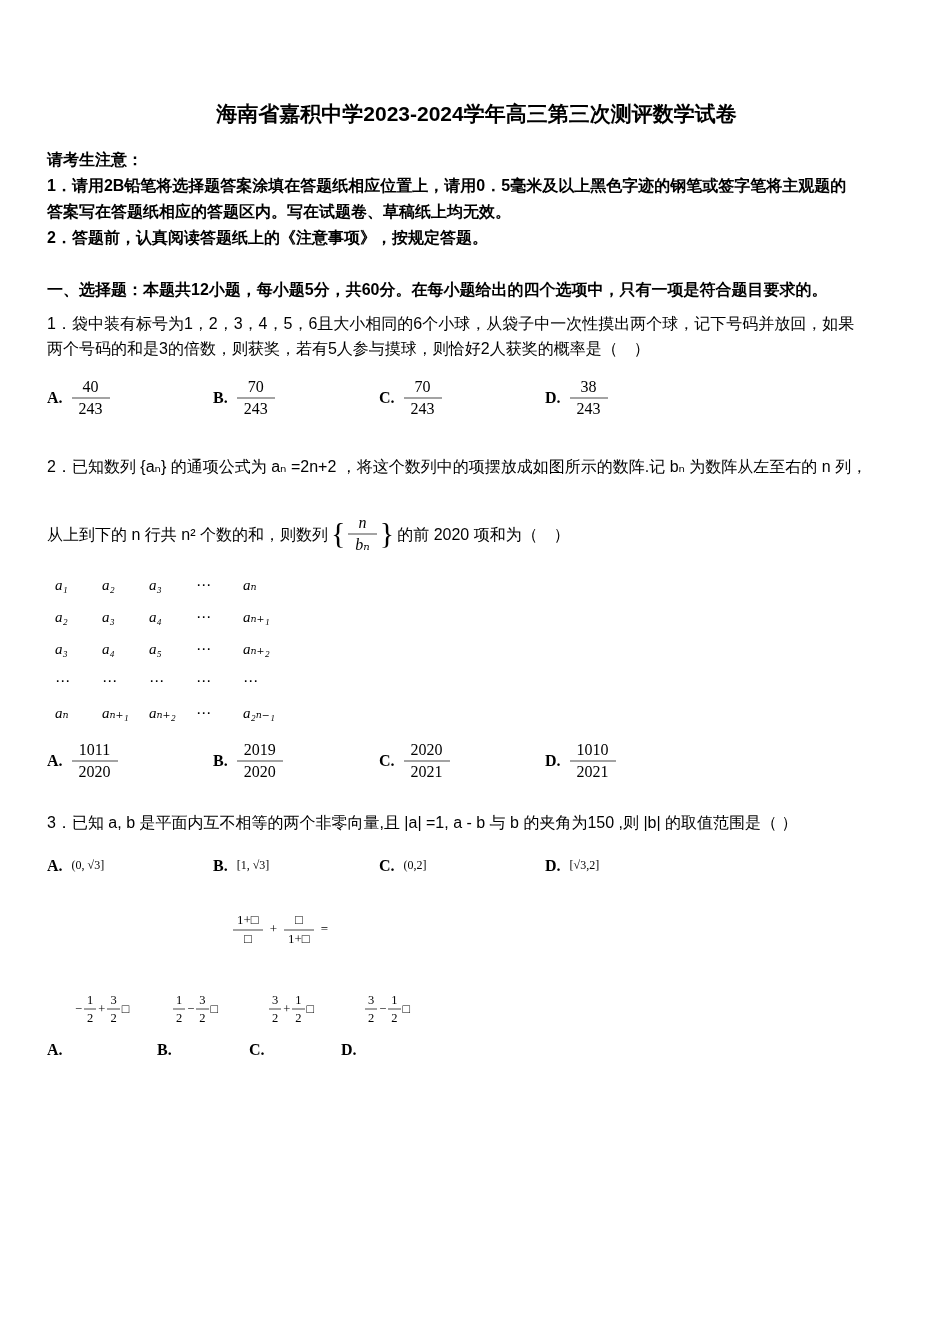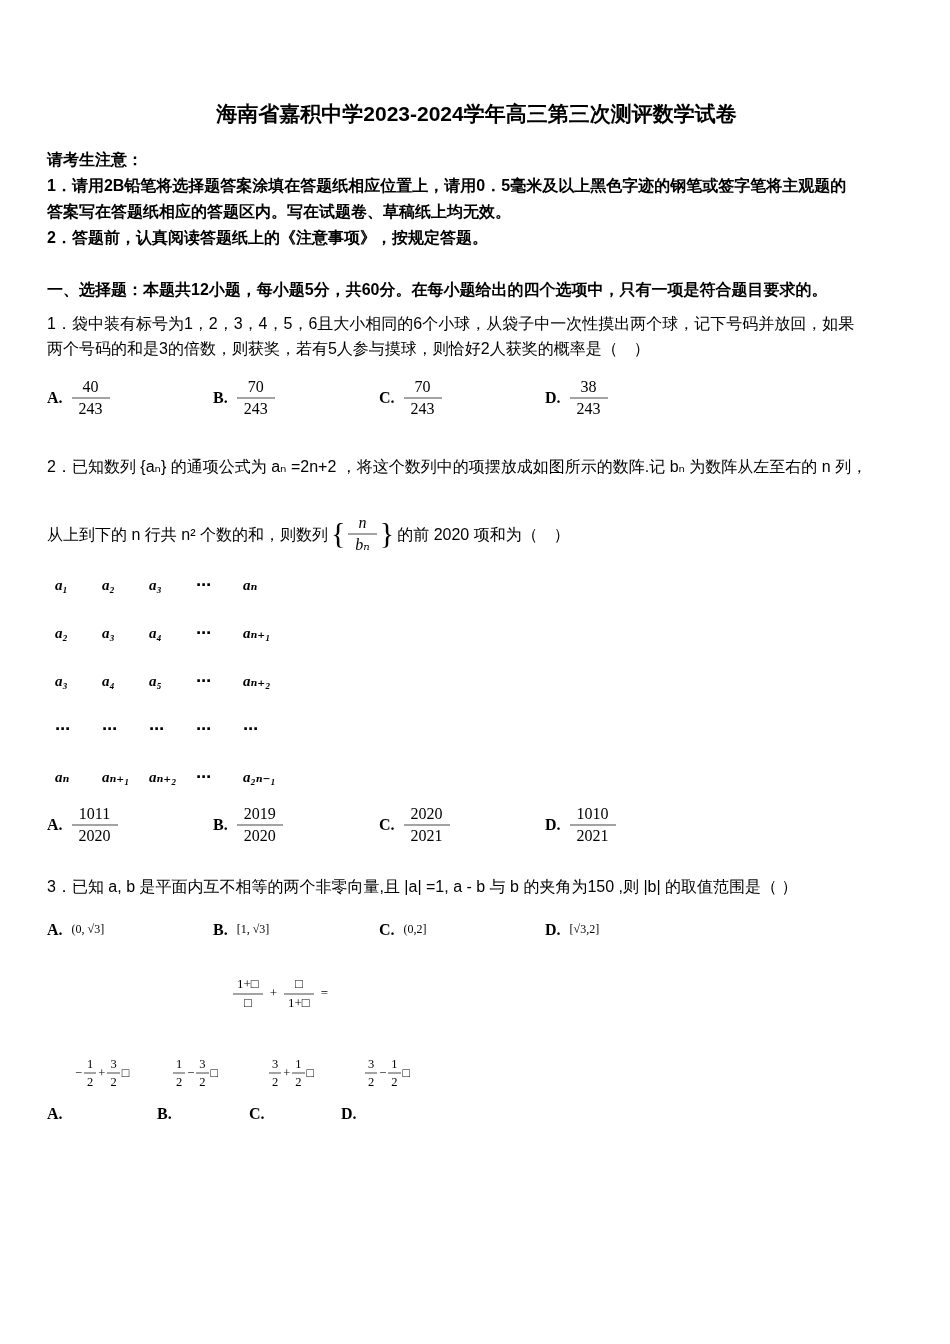--- a/index.html
+++ b/index.html
@@ -46,23 +46,22 @@
   
   .mathline { display: inline-flex; align-items: center; margin-top: 34px; gap: 3px; white-space: nowrap; }
   .brace {
     font-family: "Liberation Serif", "DejaVu Serif", serif;
     font-size: 30px; line-height: 1; position: relative; top: -1px; font-weight: 400;
   }
   .mathvar { font-family: "Liberation Serif", "DejaVu Serif", "DejaVu Sans", serif; font-style: italic; }
 
   .matrix {
     display: grid; grid-template-columns: repeat(5, 47px);
-    row-gap: 24px; margin: 18px 0 0 8px;
+    row-gap: 8px; margin: 18px 0 0 8px;
     font-size: 15px;
-    font-weight: bold;
   }
   .mcell { font-family: "Liberation Serif", "DejaVu Serif", "DejaVu Sans", serif; font-style: italic; }
 
   .q3opts { margin-top: 18px; }
   .q3val { font-family: Liberation Serif, serif; font-size: 12px; }
 
   
   .q4-formula {
     display: flex; align-items: center; gap: 7px;
     margin: 0 0 0 186px; width: max-content;

